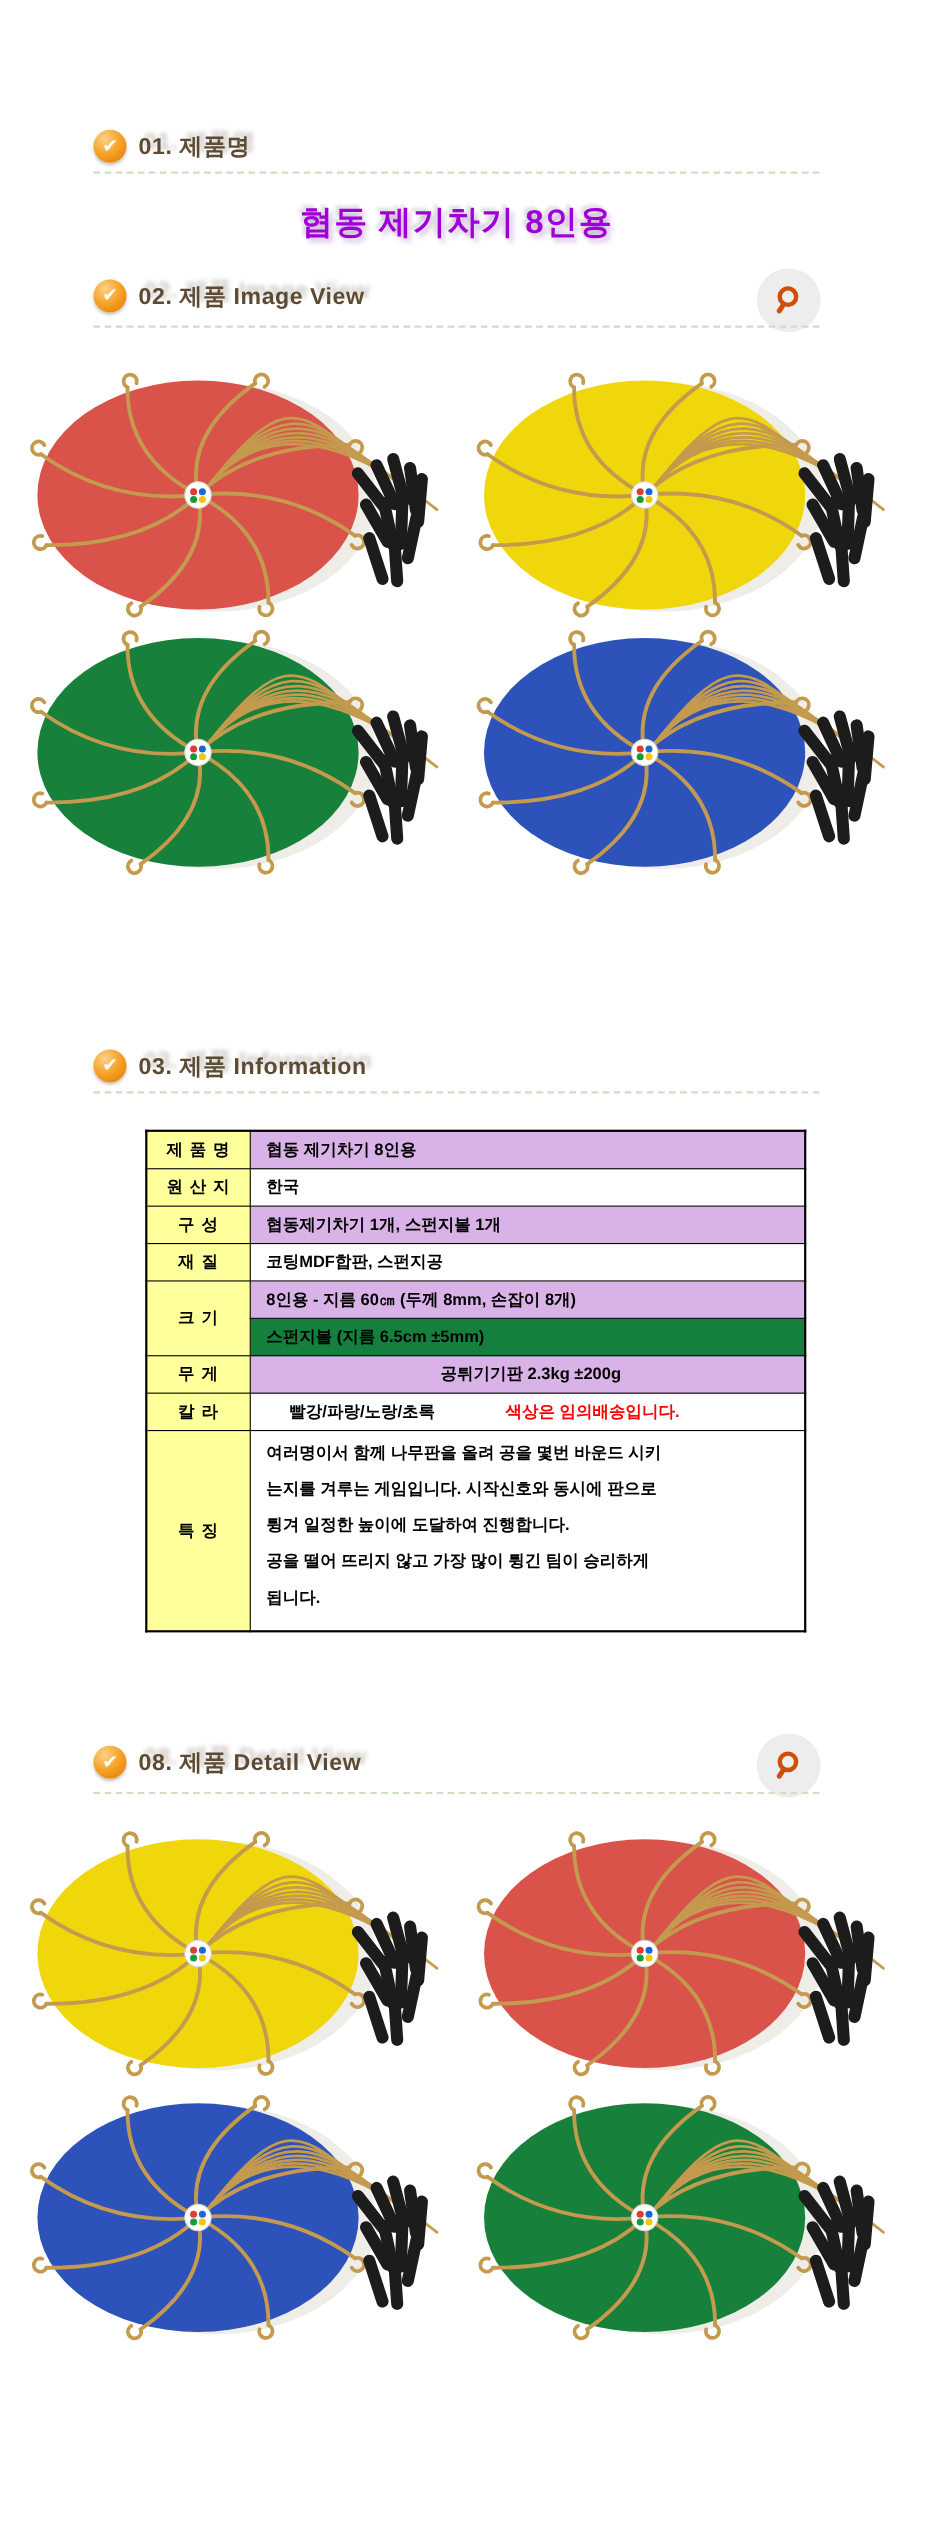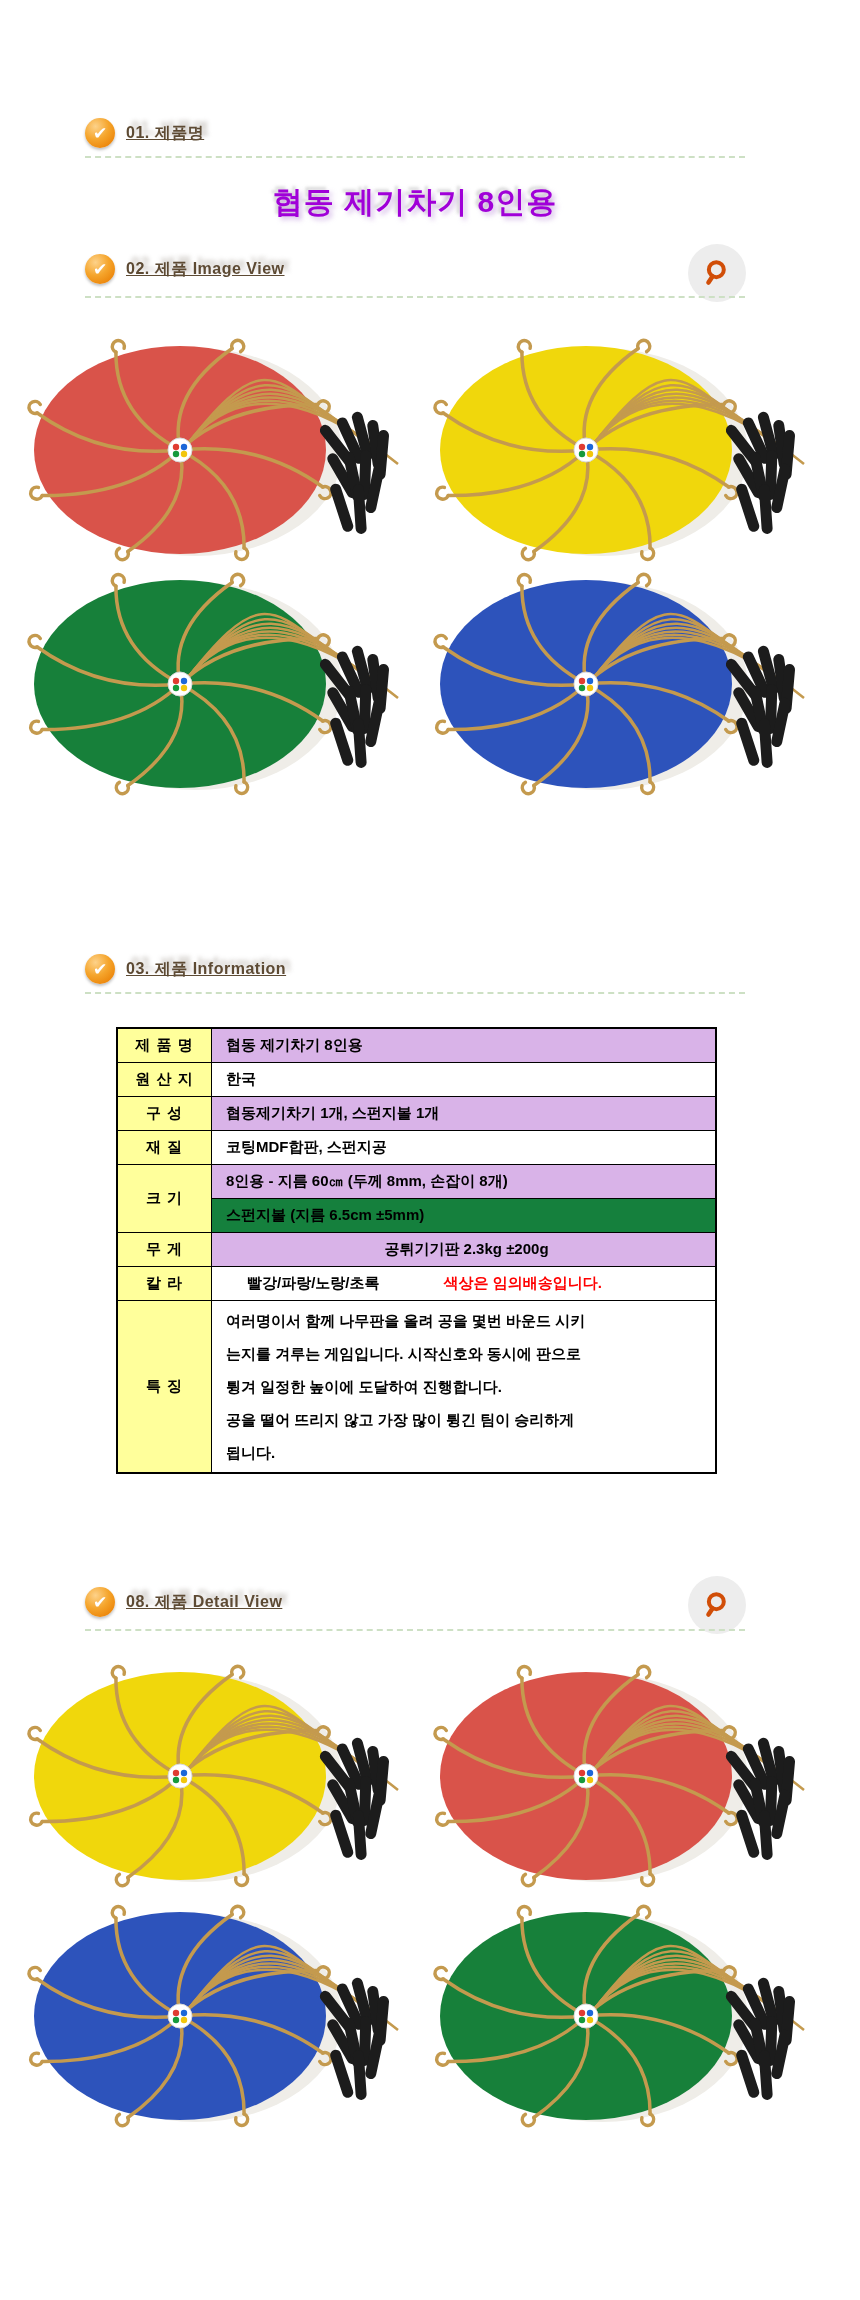--- a/index.html
+++ b/index.html
@@ -5,44 +5,44 @@
   html,body{margin:0;padding:0;background:#ffffff;}
   body{font-family:"Liberation Sans","DejaVu Sans",sans-serif;}
   .page{position:relative;width:860px;height:2300px;background:#fff;overflow:hidden;}
 
   
   .sec-head{position:absolute;left:85px;display:flex;align-items:center;gap:11px;height:34px;}
   .check{width:30px;height:30px;border-radius:50%;
          background:radial-gradient(circle at 35% 28%, #fdd28a 0%, #f5a52c 45%, #ec860b 80%, #e27a05 100%);
          box-shadow:0 2px 3px rgba(0,0,0,0.25);
          color:#fff;font-size:17px;font-weight:bold;display:flex;align-items:center;justify-content:center;}
-  .sec-label{font-size:16px;font-weight:bold;color:var(--header-text,#5d4a33);
-             text-shadow:5px -5px 4px rgba(140,130,120,0.45);letter-spacing:0.5px;white-space:nowrap;text-decoration:underline;}
+  .sec-label{font-size:21px;font-weight:bold;color:var(--header-text,#5d4a33);
+             text-shadow:5px -5px 4px rgba(140,130,120,0.45);letter-spacing:0.5px;white-space:nowrap;}
 
   .divider{position:absolute;left:85px;width:660px;height:0;border-top:2px dashed var(--divider,#cde0c4);}
 
   .product-title{position:absolute;left:85px;width:660px;text-align:center;
                  font-size:30px;font-weight:bold;letter-spacing:1px;color:var(--title-purple,#a000d8);
                  text-shadow:-3px -3px 3px rgba(150,150,150,0.35), 3px 3px 5px rgba(190,150,220,0.65);}
 
   .zoom-btn{position:absolute;width:58px;height:58px;border-radius:50%;background:#ededed;
             display:flex;align-items:center;justify-content:center;cursor:pointer;}
 
   
   .photo{position:absolute;width:405px;height:230px;background:#fff;}
   .photo svg{display:block;}
 
   
-  #info-table{position:absolute;left:116px;top:1027px;width:601px;
+  #info-table{position:absolute;left:132px;top:1027px;width:601px;
               border-collapse:collapse;table-layout:fixed;background:#fff;
               font-size:15px;font-weight:bold;color:#000;border:2px solid #000;}
   #info-table td{border:1px solid #000;height:33px;padding:0;}
   #info-table td.lbl{width:93px;background:var(--label-bg,#ffff9b);text-align:center;letter-spacing:1px;}
   #info-table td.val{padding:0 8px 0 14px;text-align:left;}
-  #info-table td.val.multi{white-space:pre-line;line-height:33px;padding:3px 8px 3px 14px;}
+  #info-table td.val.multi{white-space:pre-line;line-height:33px;padding:3px 8px 13px 14px;}
   #info-table .note{color:var(--note-red,#ff0000);margin-left:64px;}
 </style>
 </head>
 <body>
 
 <div class="page">
 
   <div class="sec-head" style="top:116px">
     <span class="check">✔</span>
     <span class="sec-label">01. 제품명</span>

